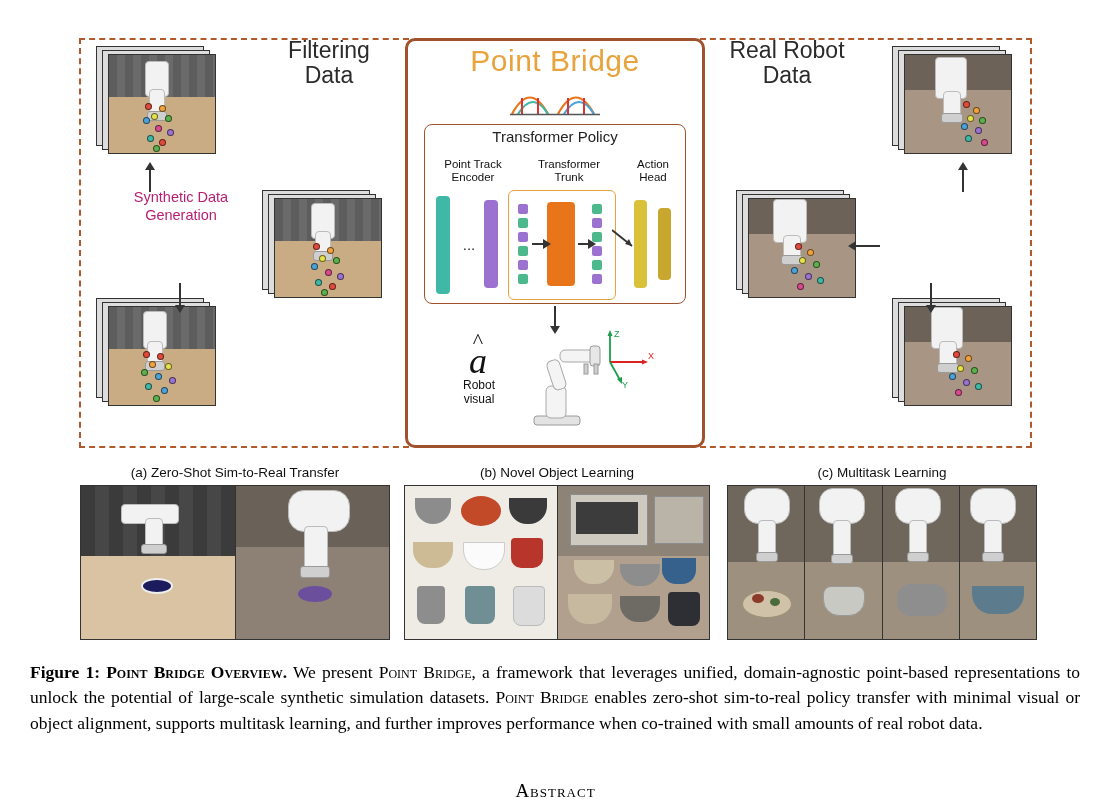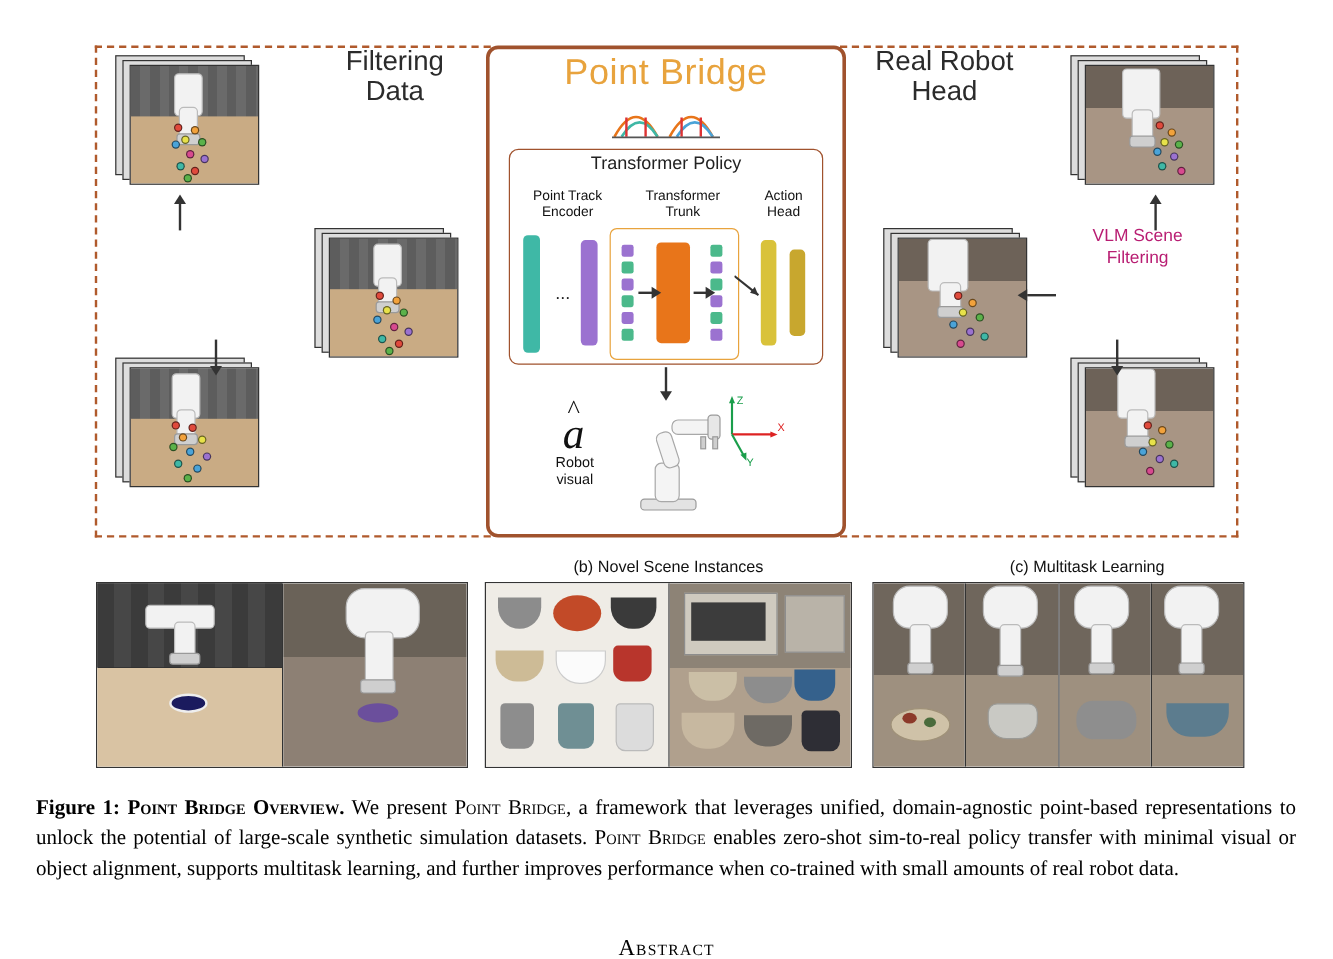--- a/index.html
+++ b/index.html
@@ -263,21 +263,21 @@
     color: #1b8a5a; text-align: center; line-height: 1.05;
   }
 
   
   .sub-caption {
     position: absolute; font-family: "Liberation Sans", sans-serif;
     font-size: 13.5px; color: #111; text-align: center;
   }
   #cap-a { left: 80px; top: 465px; width: 310px; }
   #cap-b { left: 404px; top: 465px; width: 306px; }
-  #cap-c { left: 751px; top: 465px; width: 310px; }
+  #cap-c { left: 727px; top: 465px; width: 310px; }
 
   .bottom-panel {
     position: absolute; border: 1px solid #333; box-sizing: border-box;
     background: #fff; overflow: hidden; display: flex;
   }
   #panel-a { left: 80px; top: 485px; width: 310px; height: 155px; }
   #panel-b { left: 404px; top: 485px; width: 306px; height: 155px; }
   #panel-c { left: 727px; top: 485px; width: 310px; height: 155px; }
   .cell { position: relative; height: 100%; overflow: hidden; }
   .cell + .cell { border-left: 1px solid #333; }
@@ -302,21 +302,21 @@
 <div class="page">
 
   <div class="figure">
 
     <div class="dashed-panel" id="sim-panel"></div>
     <div class="dashed-panel" id="real-panel"></div>
 
     <div class="panel-title" id="sim-title" style="white-space:pre-line">Filtering
 Data</div>
     <div class="panel-title" id="real-title" style="white-space:pre-line">Real Robot
-Head</div>
+Data</div>
 
     <div class="imgstack" style="left:96px; top:46px; width:125px; height:112px;">
       <div class="sheet" style="left:0; top:0; width:108px; height:100px;"></div>
       <div class="sheet" style="left:6px; top:4px; width:108px; height:100px;"></div>
       <div class="sheet" style="left:12px; top:8px; width:108px; height:100px;">
         <div class="scene">
           <div class="kitchen-bg"></div>
           <div class="cab" style="left:0; top:0; width:108px; height:42px;"></div>
           <div class="armwhite" style="left:36px; top:6px; width:22px; height:34px;"></div>
           <div class="armwhite" style="left:40px; top:34px; width:14px; height:24px;"></div>
@@ -382,20 +382,22 @@
         </div>
       </div>
     </div>
 
     <div class="arrow-line" style="left:149px; top:170px; width:2px; height:22px;"></div>
     <div class="arrow-head up" style="left:145px; top:162px;"></div>
 
     <div class="arrow-line" style="left:179px; top:283px; width:2px; height:22px;"></div>
     <div class="arrow-head down" style="left:175px; top:305px;"></div>
 
+    <div class="flow-label" id="synthlabel" style="white-space:pre-line">Synthetic Data
+Generation</div>
 
 
     <div id="model-box"></div>
     <div id="model-title">Point Bridge</div>
 
     <svg class="bridge" viewBox="0 0 94 32">
       <path d="M4 28 C 16 6, 28 6, 40 28" fill="none" stroke="#e8751a" stroke-width="2.2"></path>
       <path d="M10 28 C 20 12, 30 12, 40 28" fill="none" stroke="#3fb8a6" stroke-width="2.2"></path>
       <path d="M50 28 C 62 6, 74 6, 86 28" fill="none" stroke="#e8751a" stroke-width="2.2"></path>
       <path d="M56 28 C 66 12, 76 12, 86 28" fill="none" stroke="#4aa3d8" stroke-width="2.2"></path>
@@ -545,25 +547,24 @@
       </div>
     </div>
 
     <div class="arrow-line" style="left:962px; top:170px; width:2px; height:22px;"></div>
     <div class="arrow-head up" style="left:958px; top:162px;"></div>
     <div class="arrow-line" style="left:930px; top:283px; width:2px; height:22px;"></div>
     <div class="arrow-head down" style="left:926px; top:305px;"></div>
     <div class="arrow-line" style="left:856px; top:245px; width:24px; height:2px;"></div>
     <div class="arrow-head left" style="left:848px; top:241px;"></div>
 
-    <div class="flow-label" id="vlmlabel" style="white-space:pre-line">VLM Scene
-Filtering</div>
-
-
-    <div class="sub-caption" id="cap-b">(b) Novel Scene Instances</div>
+
+
+    <div class="sub-caption" id="cap-a">(a) Zero-Shot Sim-to-Real Transfer</div>
+    <div class="sub-caption" id="cap-b">(b) Novel Object Learning</div>
     <div class="sub-caption" id="cap-c">(c) Multitask Learning</div>
 
     <div class="bottom-panel" id="panel-a">
       <div class="cell" style="width:155px;">
         <div class="scene">
           <div class="kitchen-bg counter" style="background:linear-gradient(to bottom,#2f2f2f 0%,#2f2f2f 46%,#d9c3a3 46%,#d9c3a3 100%);"></div>
           <div class="cab" style="left:0; top:0; width:155px; height:70px; background:repeating-linear-gradient(to right,#3b3b3b 0 14px,#474747 14px 28px);"></div>
           <div class="armwhite" style="left:40px; top:18px; width:56px; height:18px;"></div>
           <div class="armwhite" style="left:64px; top:32px; width:16px; height:28px;"></div>
           <div class="armgrey" style="left:60px; top:58px; width:24px; height:8px;"></div>

